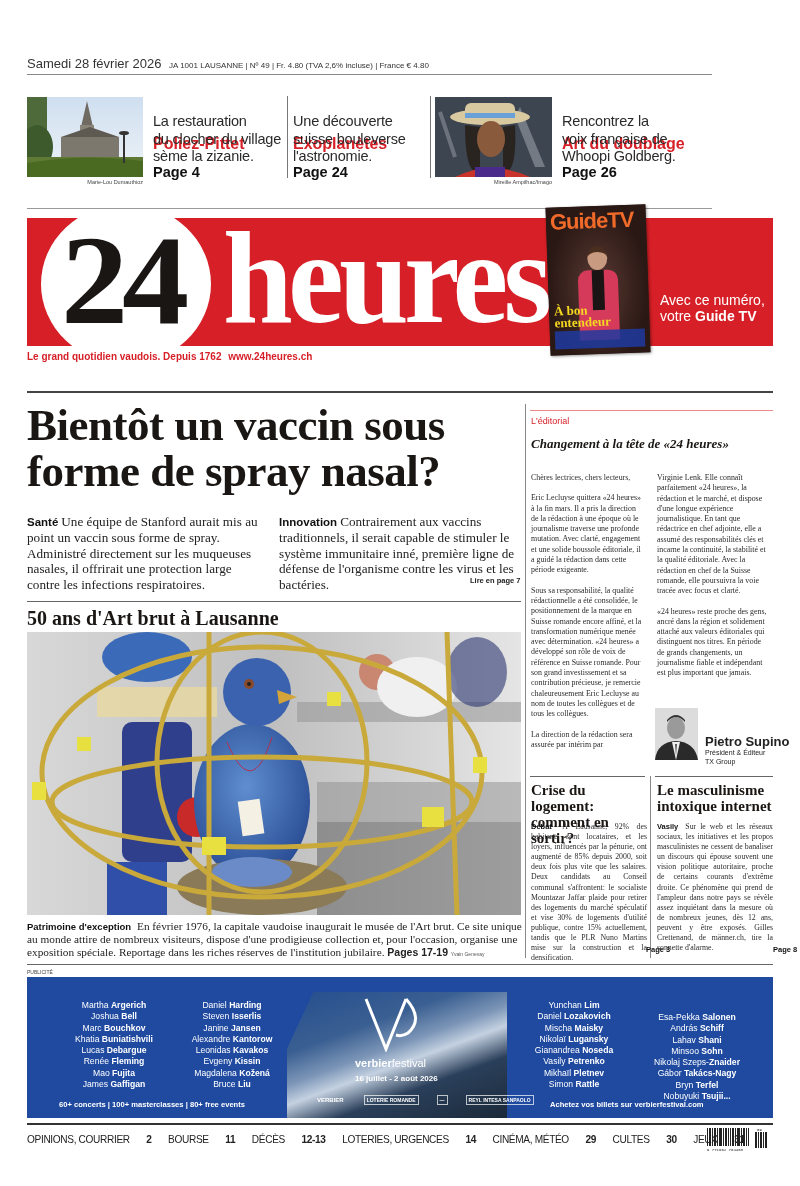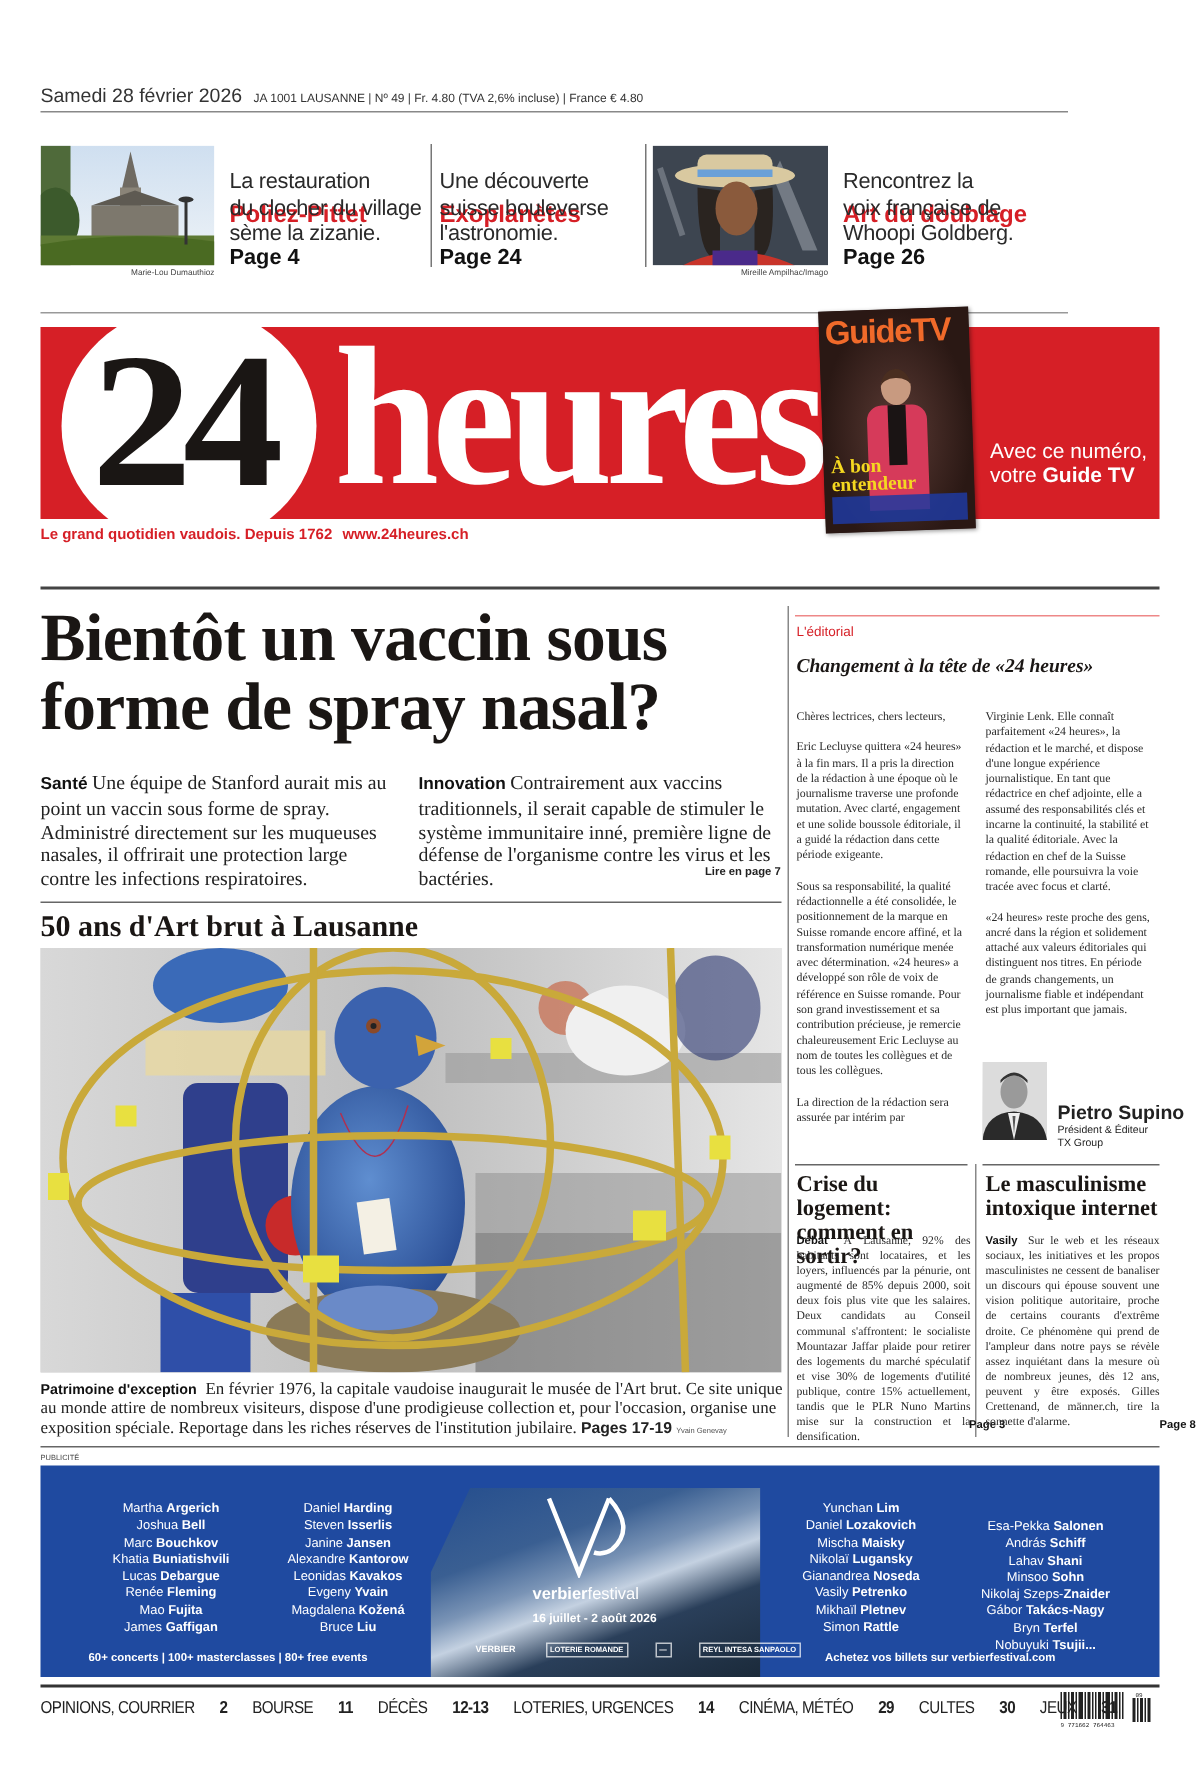--- a/index.html
+++ b/index.html
@@ -338,21 +338,21 @@
     <div><span>Renée</span> <b>Fleming</b></div>
     <div><span>Mao</span> <b>Fujita</b></div>
     <div><span>James</span> <b>Gaffigan</b></div>
   </div>
   <div class="ad-names" style="left:150px; width:110px;">
     <div><span>Daniel</span> <b>Harding</b></div>
     <div><span>Steven</span> <b>Isserlis</b></div>
     <div><span>Janine</span> <b>Jansen</b></div>
     <div><span>Alexandre</span> <b>Kantorow</b></div>
     <div><span>Leonidas</span> <b>Kavakos</b></div>
-    <div><span>Evgeny</span> <b>Yvain</b></div>
+    <div><span>Evgeny</span> <b>Kissin</b></div>
     <div><span>Magdalena</span> <b>Kožená</b></div>
     <div><span>Bruce</span> <b>Liu</b></div>
   </div>
   <div class="ad-names" style="left:492px; width:110px;">
     <div><span>Yunchan</span> <b>Lim</b></div>
     <div><span>Daniel</span> <b>Lozakovich</b></div>
     <div><span>Mischa</span> <b>Maisky</b></div>
     <div><span>Nikolaï</span> <b>Lugansky</b></div>
     <div><span>Gianandrea</span> <b>Noseda</b></div>
     <div><span>Vasily</span> <b>Petrenko</b></div>

